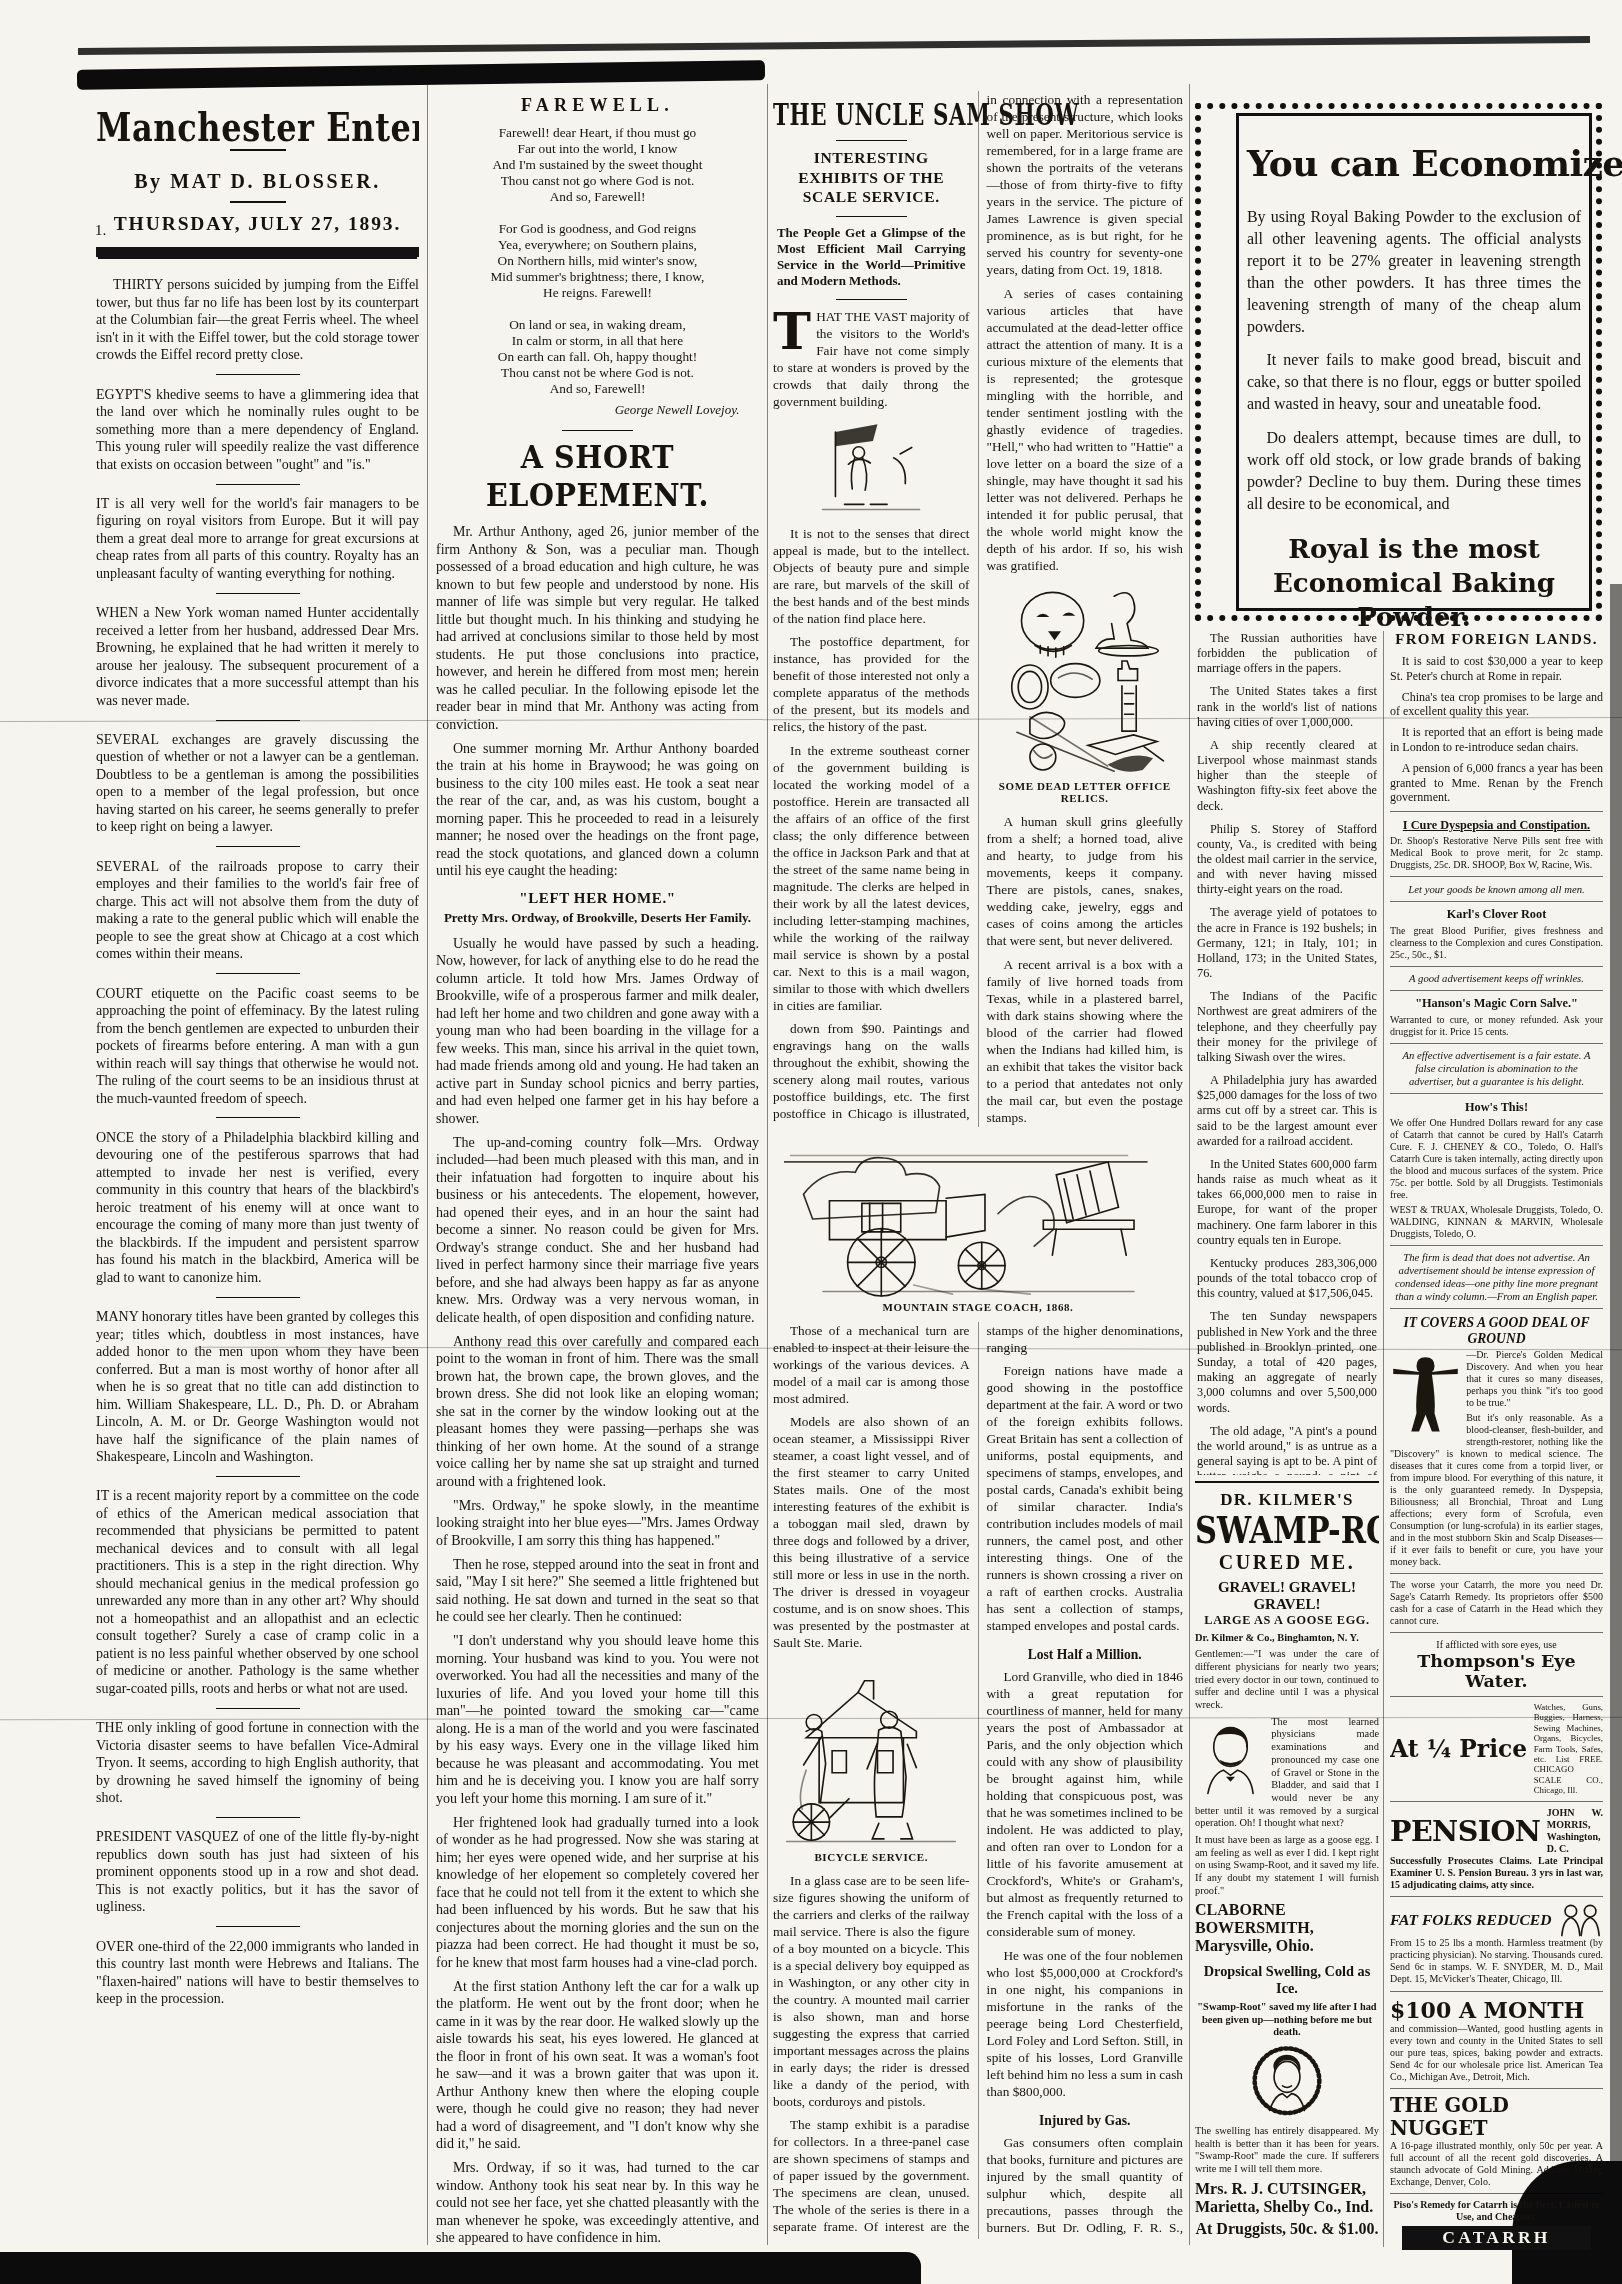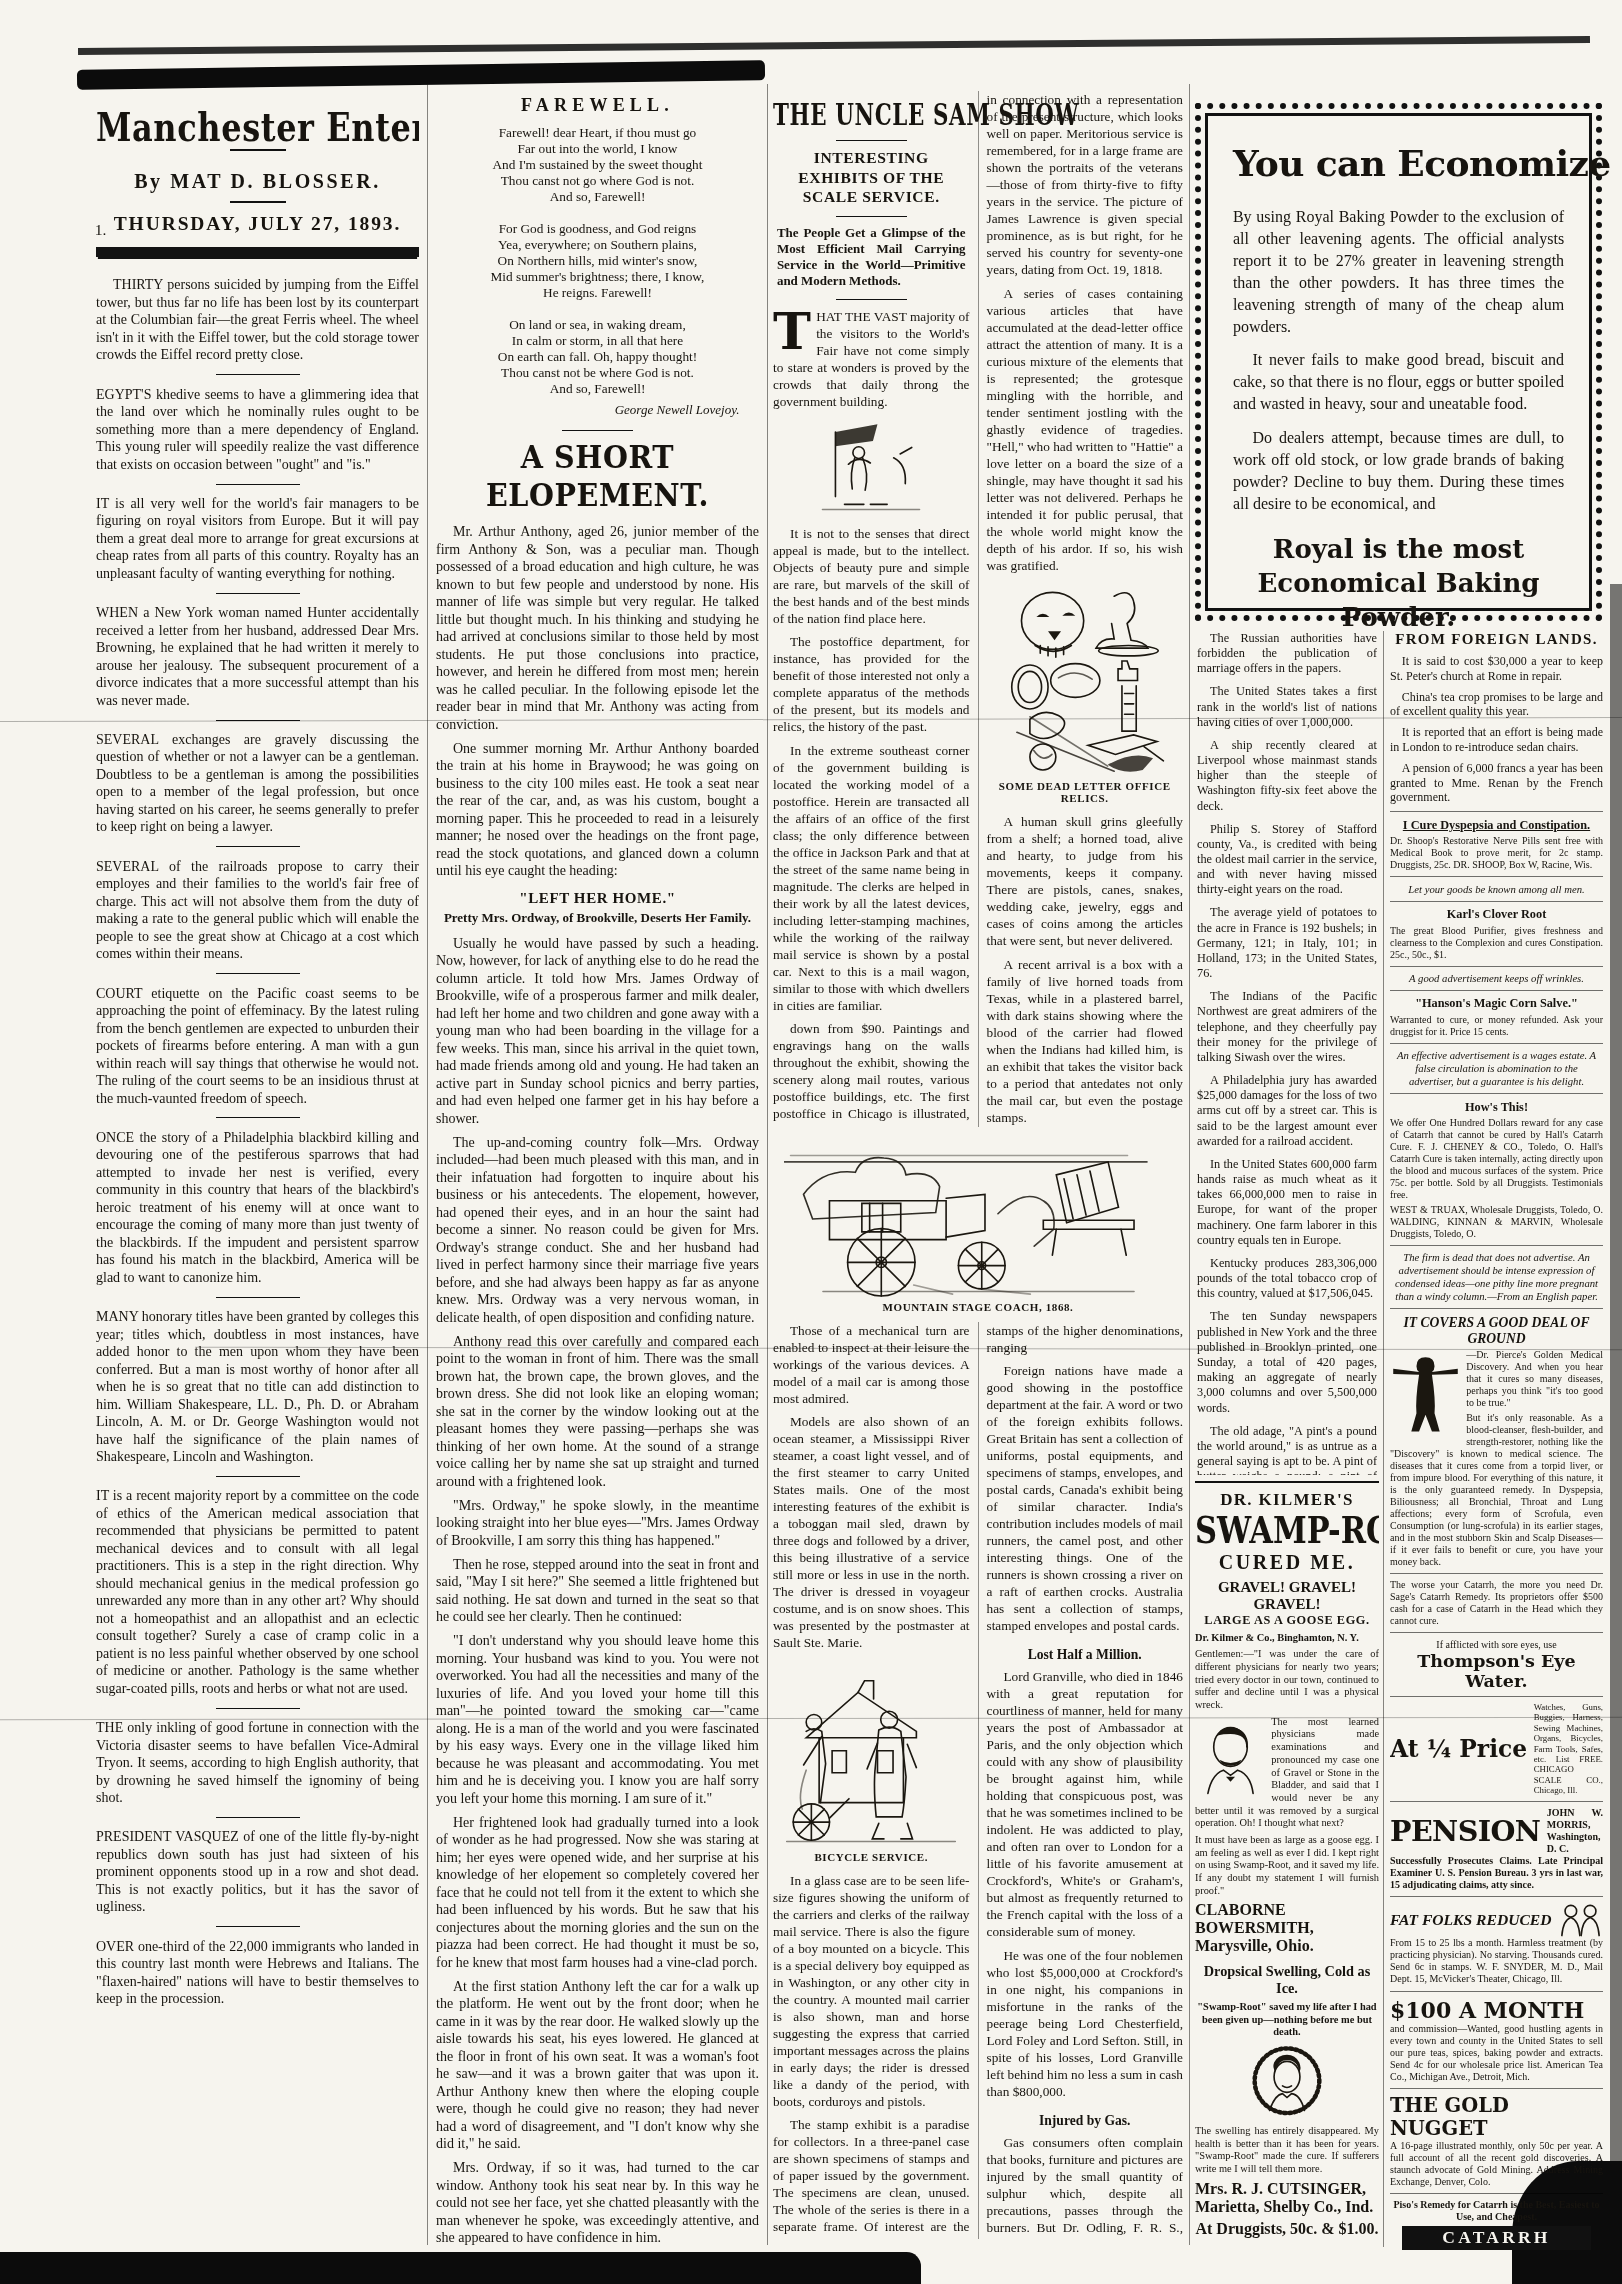--- a/index.html
+++ b/index.html
@@ -46,21 +46,21 @@
   .dropcap{float:left;font-size:51px;line-height:42px;font-weight:bold;padding:2.6px 5.2px 0 0;
            font-family:"DejaVu Serif",serif;}
   .fig{break-inside:avoid;text-align:center;margin:9px 0;}
   .fig.spanall{column-span:all;}
   .fig svg{display:block;margin:0 auto;}
   .caption{font-size:11px;letter-spacing:0.6px;font-weight:bold;text-align:center;margin-top:2.6px;}
   .sec-title{font-size:13.6px;font-weight:bold;text-align:center;margin:13px 0 5.2px 0;}
   
   #royal{position:absolute;left:1195px;top:103px;width:407px;height:518px;background:#f6f4ee;
          border:6.5px dotted #111;box-sizing:border-box;}
-  #royal .inner{position:absolute;inset:3.9px;border:3.2px solid #111;padding:22px 25px;box-sizing:border-box;}
+  #royal .inner{position:absolute;inset:3.9px;border:3.2px solid #111;padding:22px 8px;box-sizing:border-box;margin-left:31px;}
   .royal-h{font-size:36px;font-weight:bold;text-align:center;font-family:"DejaVu Serif",serif;
            letter-spacing:-0.6px;margin:3.9px 0 22px 0;white-space:nowrap;}
   .royal-p{font-size:16px;line-height:22px;text-align:justify;text-indent:0;margin-bottom:11.7px;}
   .royal-p2{text-indent:19.5px;}
   .royal-tag{font-size:26px;font-weight:bold;text-align:center;line-height:34px;margin-top:17px;
              font-family:"DejaVu Serif",serif;}
   
   #col5{position:absolute;left:1197px;top:631px;width:180px;height:844px;overflow:hidden;}
   .brief{font-size:12.3px;line-height:15.2px;text-align:justify;text-indent:13px;margin-bottom:7.8px;}
   #swamp{position:absolute;left:1195px;top:1481px;width:184px;height:759px;overflow:hidden;
@@ -403,21 +403,21 @@
     <div class="ad motto">Let your goods be known among all men.</div>
     <div class="ad">
       <div class="ad-title">Karl's Clover Root</div>
       <div class="ad-text">The great Blood Purifier, gives freshness and clearness to the Complexion and cures Constipation. 25c., 50c., $1.</div>
     </div>
     <div class="ad motto">A good advertisement keeps off wrinkles.</div>
     <div class="ad">
       <div class="ad-title">"Hanson's Magic Corn Salve."</div>
       <div class="ad-text">Warranted to cure, or money refunded. Ask your druggist for it. Price 15 cents.</div>
     </div>
-    <div class="ad motto">An effective advertisement is a wages estate. A false circulation is abomination to the advertiser, but a guarantee is his delight.</div>
+    <div class="ad motto">An effective advertisement is a fair estate. A false circulation is abomination to the advertiser, but a guarantee is his delight.</div>
     <div class="ad">
       <div class="ad-title">How's This!</div>
       <div class="ad-text">We offer One Hundred Dollars reward for any case of Catarrh that cannot be cured by Hall's Catarrh Cure. F. J. CHENEY &amp; CO., Toledo, O. Hall's Catarrh Cure is taken internally, acting directly upon the blood and mucous surfaces of the system. Price 75c. per bottle. Sold by all Druggists. Testimonials free.</div>
       <div class="ad-text" style="margin-top:2.6px;">WEST &amp; TRUAX, Wholesale Druggists, Toledo, O. WALDING, KINNAN &amp; MARVIN, Wholesale Druggists, Toledo, O.</div>
     </div>
     <div class="ad motto">The firm is dead that does not advertise. An advertisement should be intense expression of condensed ideas—one pithy line more pregnant than a windy column.—From an English paper.</div>
 
     <div class="ad pierce-wrap">
       <div class="ad-title" style="font-style:italic;font-size:13.6px;">IT COVERS A GOOD DEAL OF GROUND</div>
       <svg class="pierce-fig" width="71" height="84" viewBox="0 0 110 130">

